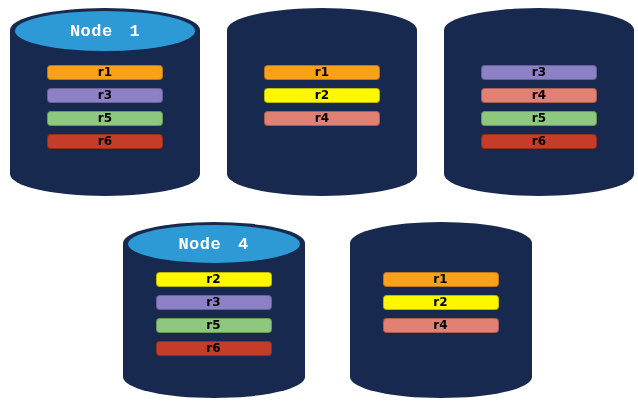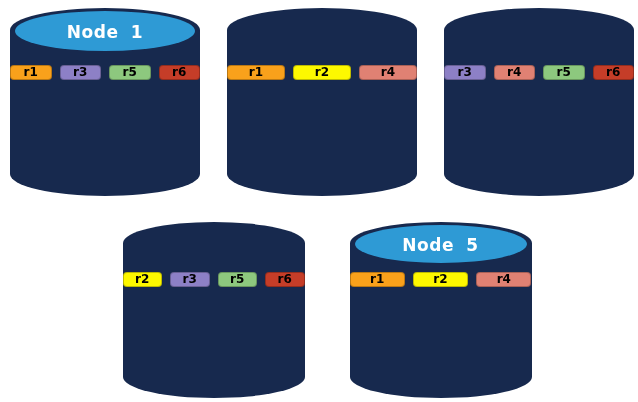--- a/index.html
+++ b/index.html
@@ -45,26 +45,27 @@
     display: flex; align-items: center; justify-content: center;
   }
   .row-bottom .cap { height: 38px; }
   .cap .title {
     color: var(--title, #ffffff);
     font-size: 17px;
     font-weight: bold;
     word-spacing: 6px;
     letter-spacing: 0.5px;
     padding-top: 1px;
+    font-family: Liberation Mono, monospace;
   }
   .bars {
     position: absolute;
     top: 57px; left: 0; right: 0;
     display: flex;
-    flex-direction: row;
+    flex-direction: column;
     align-items: center;
     gap: 8px;
   }
   .row-bottom .bars { top: 50px; }
   .bar {
     width: 116px; height: 15px;
     box-sizing: border-box;
     border: 1px solid rgba(0,0,0,0.25);
     border-radius: 4px;
     display: flex; align-items: center; justify-content: center;
@@ -125,39 +126,39 @@
             <span>r5</span>
           </div>
           <div class="bar" style="background: rgb(197, 61, 40);">
             <span>r6</span>
           </div>
         </div>
   </div>
     </div>
   <div class="row row-bottom">
       <div class="cyl">
+    <div class="cap">
+      <span class="title">Node 4</span>
+    </div>
     <div class="bars">
           <div class="bar" style="background: rgb(253, 248, 0);">
             <span>r2</span>
           </div>
           <div class="bar" style="background: rgb(141, 128, 198);">
             <span>r3</span>
           </div>
           <div class="bar" style="background: rgb(141, 200, 126);">
             <span>r5</span>
           </div>
           <div class="bar" style="background: rgb(197, 61, 40);">
             <span>r6</span>
           </div>
         </div>
   </div>
       <div class="cyl">
-    <div class="cap">
-      <span class="title">Node 5</span>
-    </div>
     <div class="bars">
           <div class="bar" style="background: rgb(249, 161, 27);">
             <span>r1</span>
           </div>
           <div class="bar" style="background: rgb(253, 248, 0);">
             <span>r2</span>
           </div>
           <div class="bar" style="background: rgb(224, 129, 115);">
             <span>r4</span>
           </div>

